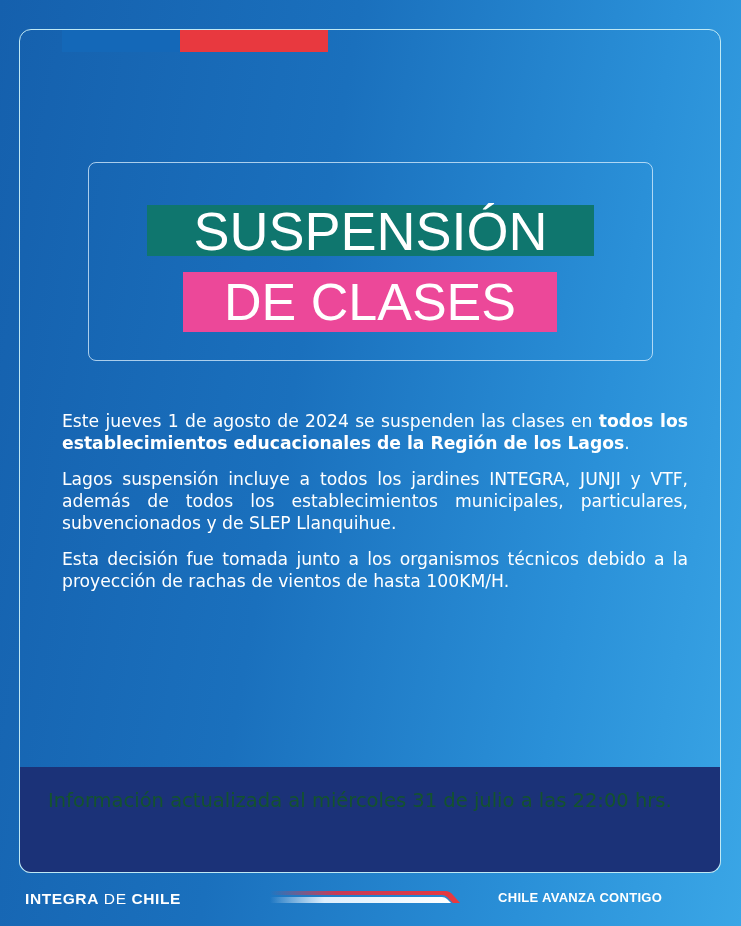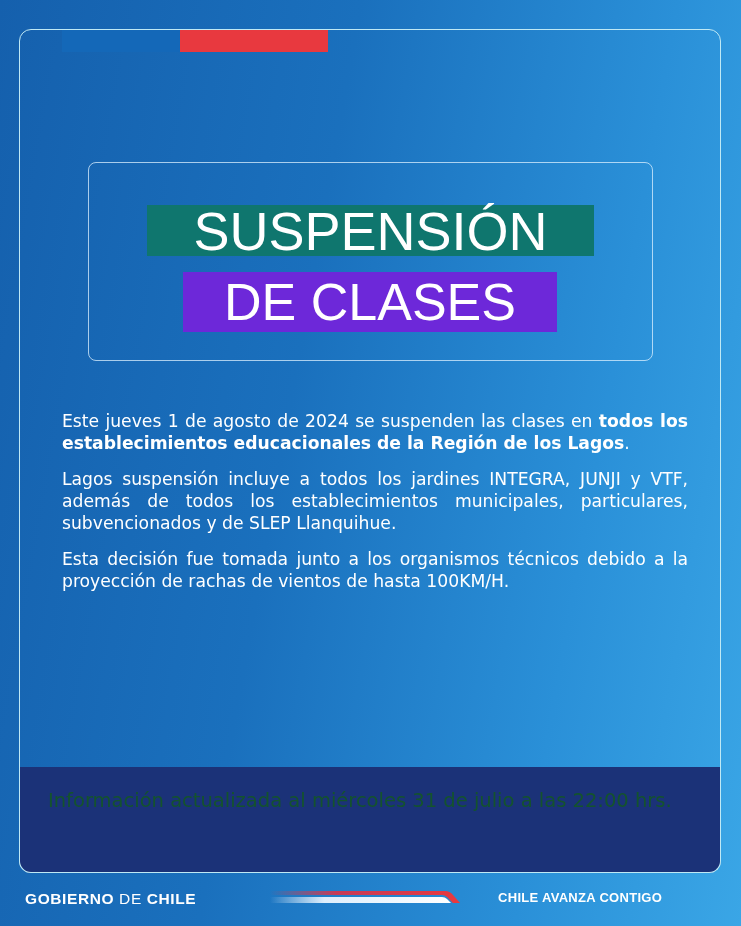--- a/index.html
+++ b/index.html
@@ -32,21 +32,21 @@
     border: 1.5px solid rgba(220,240,255,0.75); border-radius: 8px; box-sizing: border-box;
   }
   .title-line1 {
     position: absolute; left: 147px; top: 205px; width: 447px; height: 51px;
     background: #0f766e; display: flex; align-items: center; justify-content: center;
     font-family: "Liberation Sans", sans-serif; font-weight: normal; font-size: 54px;
     letter-spacing: 0px; color: #fff; white-space: nowrap;
   }
   .title-line2 {
     position: absolute; left: 183px; top: 272px; width: 374px; height: 60px;
-    background: #6d28d9; display: flex; align-items: center; justify-content: center;
+    background: #ec4899; display: flex; align-items: center; justify-content: center;
     font-family: "Liberation Sans", sans-serif; font-weight: normal; font-size: 52px;
     color: #fff; white-space: nowrap;
   }
   .body-text {
     position: absolute; left: 62px; top: 410px; width: 626px;
     font-family: "DejaVu Sans", sans-serif; font-size: 17.2px; line-height: 22px;
     text-align: justify; color: #ffffff;
   }
   .body-text p { margin: 0 0 14px 0; }
   .body-text b { font-weight: bold; }
@@ -89,21 +89,21 @@
 
 <div class="body-text">
   <p><span>Este jueves 1 de agosto de 2024 se suspenden las clases en </span><b>todos los establecimientos educacionales de la Región de los Lagos</b><span>.</span></p>
   <p>Lagos suspensión incluye a todos  los jardines INTEGRA, JUNJI y VTF, además de todos los establecimientos municipales, particulares,  subvencionados y de SLEP Llanquihue.</p>
   <p>Esta decisión fue tomada junto a los organismos técnicos debido a la proyección de rachas de vientos de hasta 100KM/H.</p>
 </div>
 
 <div class="footer-band"></div>
 <div class="footer-text">Información actualizada al miércoles 31 de julio a las 22:00 hrs.</div>
 
-<div class="gob"><span>GOBIERNO</span><span class="thin"> DE </span><span>CHILE</span></div>
+<div class="gob"><span>INTEGRA</span><span class="thin"> DE </span><span>CHILE</span></div>
 
 <svg class="swoosh" viewBox="0 0 190 22">
   <defs>
     <linearGradient id="gr" x1="0" x2="1" y1="0" y2="0">
       <stop offset="0" stop-color="#e8393f" stop-opacity="0"></stop>
       <stop offset="0.35" stop-color="#d8334a" stop-opacity="0.9"></stop>
       <stop offset="1" stop-color="#e8393f"></stop>
     </linearGradient>
     <linearGradient id="gw" x1="0" x2="1" y1="0" y2="0">
       <stop offset="0" stop-color="#ffffff" stop-opacity="0"></stop>

